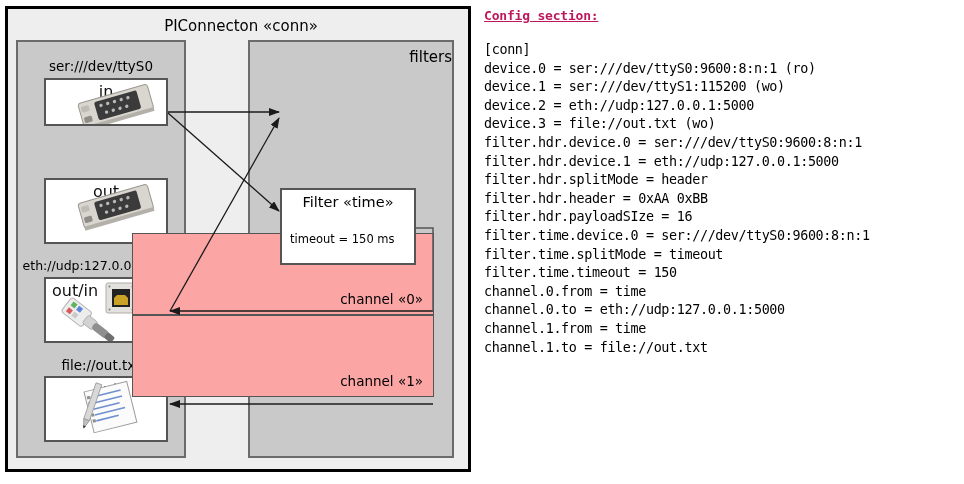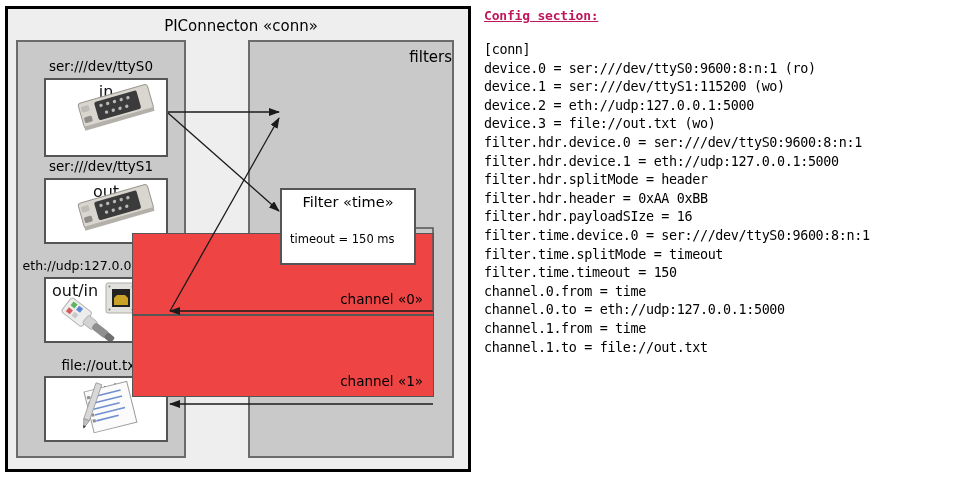--- a/index.html
+++ b/index.html
@@ -54,21 +54,21 @@
     position:absolute;left:0;top:4px;width:100%;text-align:center;
     font-size:14.5px;color:#000;
   }
   .filter-props{
     position:absolute;left:8px;font-size:11.5px;color:#000;
     line-height:15px;
   }
 
   
   .channel-box{
-    position:absolute;background:#ef4444;border:1.5px solid #555;
+    position:absolute;background:#fca5a5;border:1.5px solid #555;
     box-sizing:border-box;
   }
   .channel-label{
     position:absolute;right:10px;bottom:7px;font-size:13.5px;color:#000;
     white-space:nowrap;
   }
 
   
   #arrows{position:absolute;left:0;top:0;width:476px;height:484px;
           pointer-events:none;}
@@ -92,21 +92,21 @@
 
 <div id="root">
 
   <div class="outer-frame">
     <div class="diagram-title">PIConnecton «conn»</div>
   </div>
 
   <div class="panel" id="devices-panel"></div>
 
   <div class="dev-label" style="left:16px;top:58px;width:170px;">ser:///dev/ttyS0</div>
-  <div class="dev-card" style="left:44px;top:78px;width:124px;height:79px;">
+  <div class="dev-card" style="left:44px;top:78px;width:124px;height:48px;">
     <div class="dev-dir">in</div>
     <div class="icon-wrap">
       <svg width="124" height="66" viewBox="0 0 124 66">
         <g transform="translate(30,18) rotate(-16)">
           <rect x="0" y="6" width="72" height="26" rx="3" fill="#d9d6d0" stroke="#9a968f" stroke-width="1"></rect>
           <rect x="16" y="9" width="44" height="19" rx="2" fill="#3b3b3b"></rect>
           <g fill="#b9b9b9">
             <circle cx="22" cy="14" r="1.7"></circle>
               <circle cx="29" cy="14" r="1.7"></circle>
             <circle cx="36" cy="14" r="1.7"></circle>
@@ -118,21 +118,20 @@
               <circle cx="46.5" cy="22" r="1.7"></circle>
           </g>
           <rect x="2" y="10" width="8" height="6" rx="1.5" fill="#bfbcb6"></rect>
           <rect x="2" y="21" width="8" height="6" rx="1.5" fill="#8f8c87"></rect>
           <rect x="0" y="30" width="72" height="4" fill="#b3b0aa"></rect>
         </g>
       </svg>
     </div>
   </div>
 
-  <div class="dev-label" style="left:16px;top:158px;width:170px;">ser:///dev/ttyS1</div>
   <div class="dev-card" style="left:44px;top:178px;width:124px;height:66px;">
     <div class="dev-dir">out</div>
     <div class="icon-wrap">
       <svg width="124" height="66" viewBox="0 0 124 66">
         <g transform="translate(30,18) rotate(-16)">
           <rect x="0" y="6" width="72" height="26" rx="3" fill="#d9d6d0" stroke="#9a968f" stroke-width="1"></rect>
           <rect x="16" y="9" width="44" height="19" rx="2" fill="#3b3b3b"></rect>
           <g fill="#b9b9b9">
             <circle cx="22" cy="14" r="1.7"></circle>
               <circle cx="29" cy="14" r="1.7"></circle>

